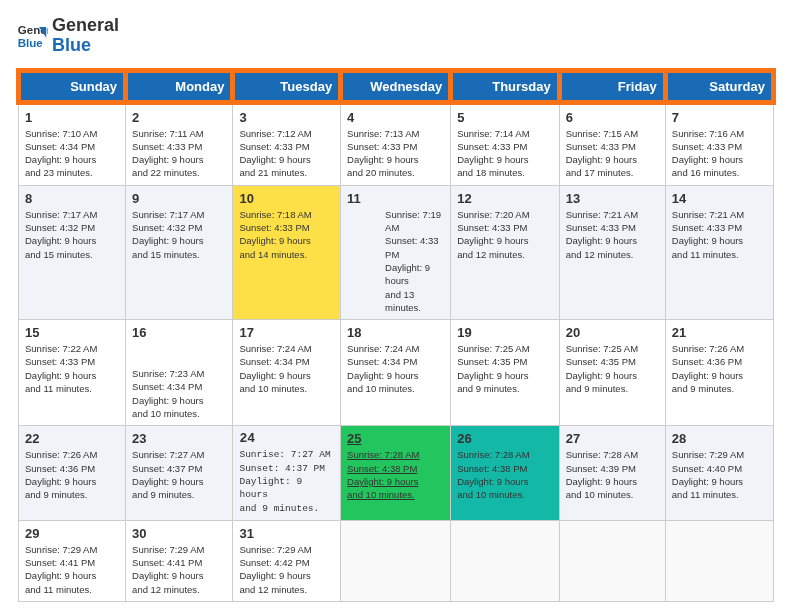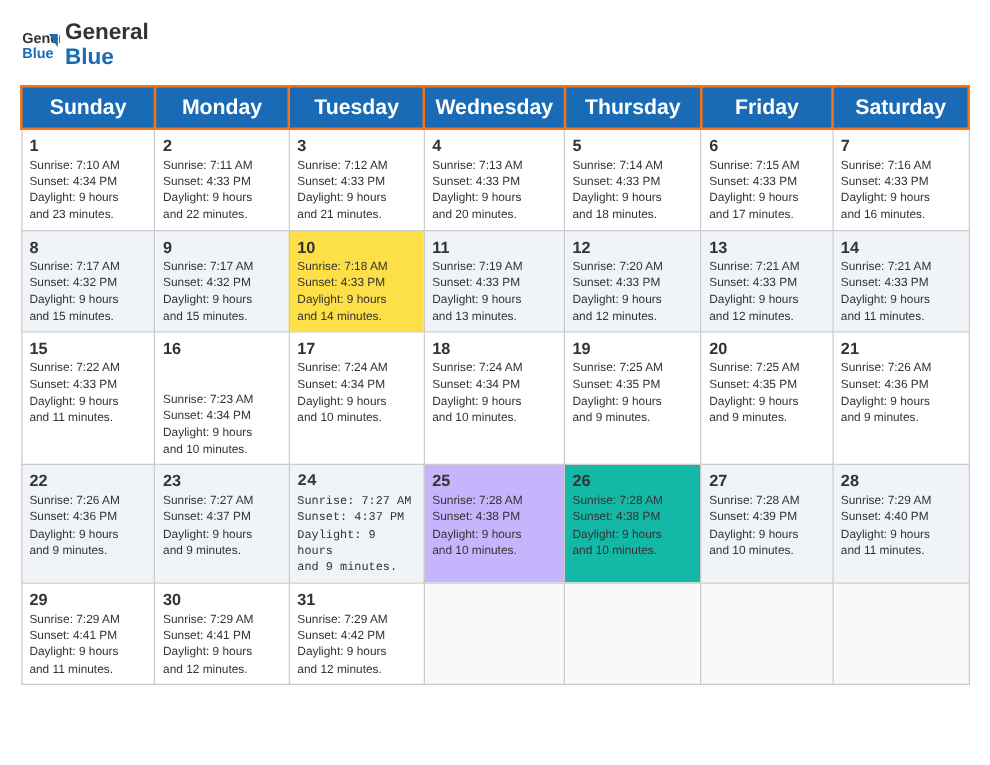--- a/index.html
+++ b/index.html
@@ -47,25 +47,25 @@
       color: #555;
     }
     table {
       width: 100%;
       border-collapse: collapse;
       font-size: 10.5px;
     }
     thead tr th {
       background-color: #1a6bb5;
       color: #fff;
-      text-align: center;
+      text-align: right;
       padding: 6px 6px;
-      font-size: 17px;
+      font-size: 13px;
       font-weight: bold;
-      border: 2px solid #f97316;
+      border: 5px solid #f97316;
     }
     tbody tr {
       vertical-align: top;
     }
     tbody tr td {
       border: 1px solid #ccc;
       padding: 5px 6px;
       height: 80px;
       width: 113px;
       background: #fff;
@@ -193,21 +193,21 @@
         </td>
         <td style="background: #fde047;">
           <span class="day-num">10</span>
           <div class="day-info" style="white-space: pre-line;">Sunrise: 7:18 AM
 Sunset: 4:33 PM
 Daylight: 9 hours
 and 14 minutes.</div>
         </td>
         <td style="background: rgb(240, 244, 248);">
           <span class="day-num">11</span>
-          <div class="day-info" style="white-space: pre-line;">Sunrise: 7:19 AM
+          <div class="day-info" style="white-space: pre-line; margin-left: 38px;">Sunrise: 7:19 AM
 Sunset: 4:33 PM
 Daylight: 9 hours
 and 13 minutes.</div>
         </td>
         <td style="background: rgb(240, 244, 248);">
           <span class="day-num">12</span>
           <div class="day-info" style="white-space: pre-line;">Sunrise: 7:20 AM
 Sunset: 4:33 PM
 Daylight: 9 hours
 and 12 minutes.</div>
@@ -293,21 +293,21 @@
 Daylight: 9 hours
 and 9 minutes.</div>
         </td>
         <td style="background: rgb(240, 244, 248); font-family: Liberation Mono, monospace;">
           <span class="day-num">24</span>
           <div class="day-info" style="white-space: pre-line;">Sunrise: 7:27 AM
 Sunset: 4:37 PM
 Daylight: 9 hours
 and 9 minutes.</div>
         </td>
-        <td style="background: #c4b5fd;">
+        <td style="background: #22c55e; text-decoration: underline;">
           <span class="day-num">25</span>
           <div class="day-info" style="white-space: pre-line;">Sunrise: 7:28 AM
 Sunset: 4:38 PM
 Daylight: 9 hours
 and 10 minutes.</div>
         </td>
         <td style="background: #14b8a6;">
           <span class="day-num">26</span>
           <div class="day-info" style="white-space: pre-line;">Sunrise: 7:28 AM
 Sunset: 4:38 PM

